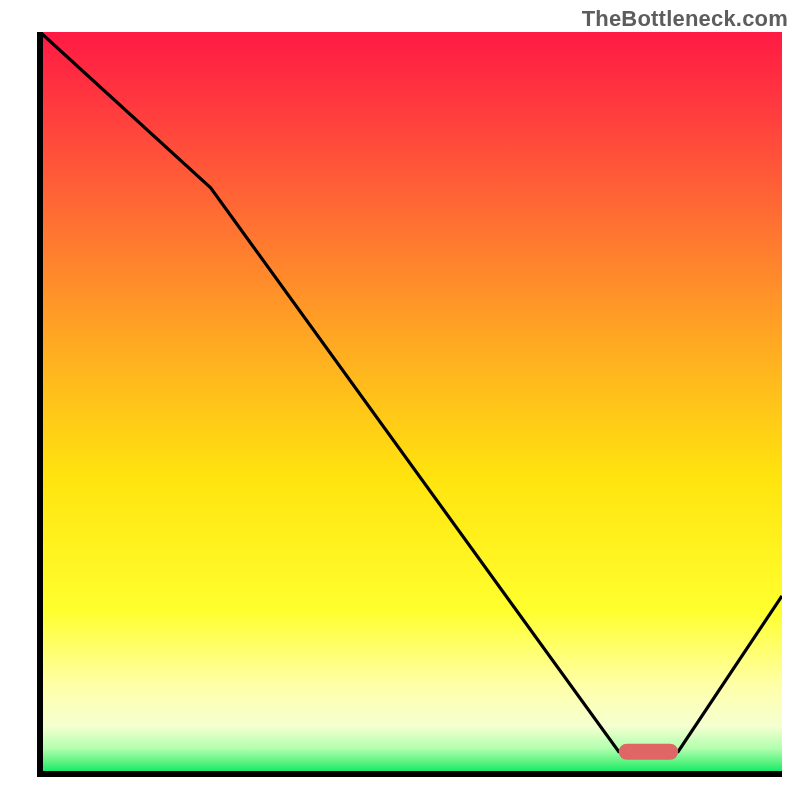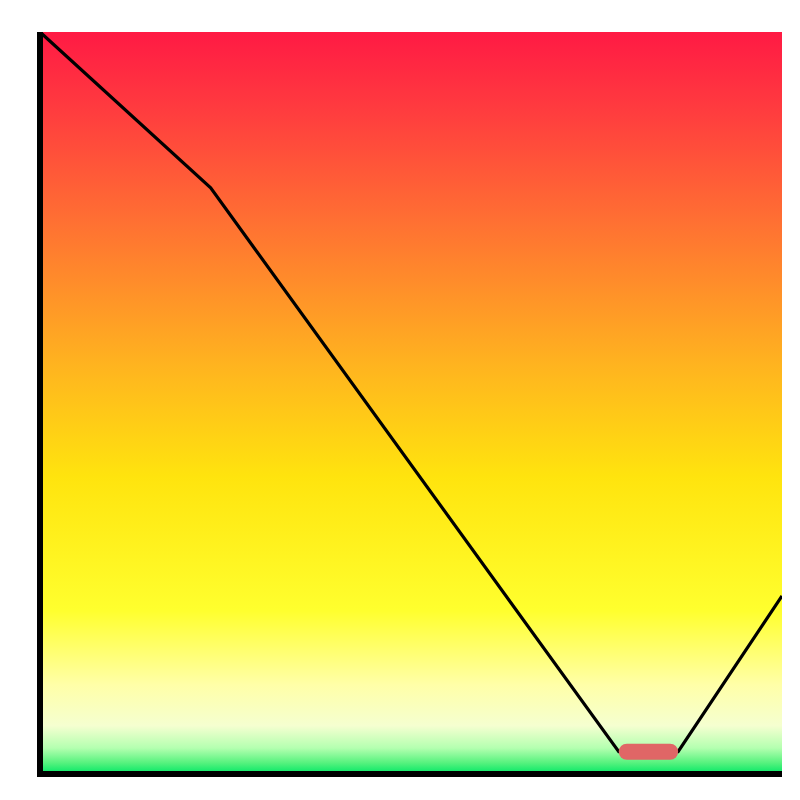--- a/index.html
+++ b/index.html
@@ -26,20 +26,21 @@
     z-index: 5;
   }
   svg {
     display: block;
   }
 </style>
 </head>
 <body>
 <div id="container">
 
+  <div id="watermark">TheBottleneck.com</div>
 
   <svg id="chart-svg" width="800" height="800" viewBox="0 0 800 800">
     <defs>
       <linearGradient id="bg-grad" x1="0" y1="0" x2="0" y2="1">
 
       <stop offset="0%" stop-color="#ff1a44"></stop>
           <stop offset="10%" stop-color="#ff3a3f"></stop>
           <stop offset="25%" stop-color="#ff6e33"></stop>
           <stop offset="45%" stop-color="#ffb41f"></stop>
           <stop offset="60%" stop-color="#ffe40e"></stop>

